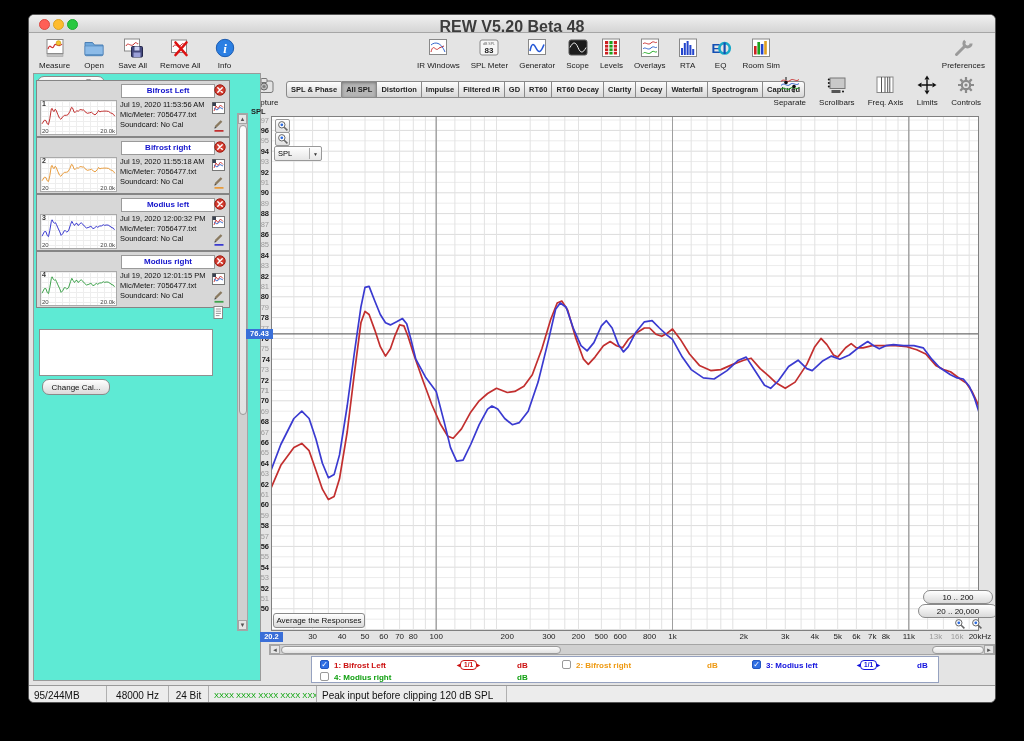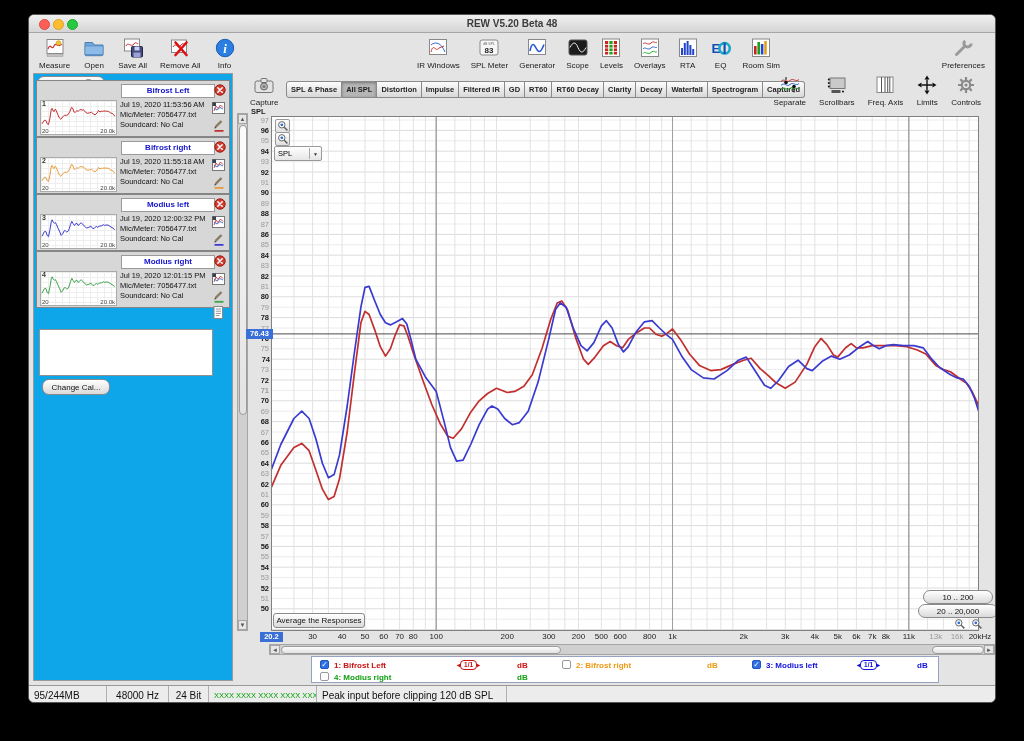--- a/index.html
+++ b/index.html
@@ -5,37 +5,37 @@
   html,body{margin:0;padding:0;}
   body{width:1024px;height:741px;background:#000;position:relative;overflow:hidden;
        font-family:"Liberation Sans",sans-serif;-webkit-font-smoothing:antialiased;}
   .window{position:absolute;left:28px;top:14px;width:968px;height:689px;background:#e4e4e4;
           border-radius:6px;overflow:hidden;border:1px solid #555;box-sizing:border-box;}
   .abs{position:absolute;}
   
   .titlebar{position:absolute;left:0;top:0;width:100%;height:18px;
             background:linear-gradient(#f0f0f0,#d5d5d5);border-bottom:1px solid #a6a6a6;box-sizing:border-box;}
   .tl{position:absolute;top:4px;width:9px;height:9px;border-radius:50%;}
-  .title{position:absolute;left:0;right:0;top:3px;text-align:center;font-size:10px;font-weight:bold;color:#3c3c3c;}
+  .title{position:absolute;left:0;right:0;top:3px;text-align:center;font-size:16px;font-weight:bold;color:#3c3c3c;}
   
   .tgroup{position:absolute;display:flex;align-items:flex-start;}
   .tbtn{display:flex;flex-direction:column;align-items:center;cursor:default;}
   .tbtn .ic{height:24px;display:flex;align-items:center;justify-content:center;}
   .tbtn .lb{font-size:8px;color:#1a1a1a;margin-top:1px;white-space:nowrap;}
   
   #tabs{position:absolute;left:257px;top:66px;display:flex;height:17px;}
   .tab{display:flex;align-items:center;padding:0 4px;font-size:7.5px;font-weight:bold;color:#222;
        border:1px solid #8a8a8a;border-left:none;background:linear-gradient(#fdfdfd,#d8d8d8);white-space:nowrap;}
   .tab:first-child{border-left:1px solid #8a8a8a;border-radius:3px 0 0 3px;}
   .tab:last-child{border-radius:0 3px 3px 0;}
   .tab.sel{background:#b5b5b5;box-shadow:inset 0 1px 3px rgba(0,0,0,.35);}
   .pill{border:1px solid #8a8a8a;border-radius:7px;background:linear-gradient(#ffffff,#dadada);
         font-size:8px;color:#111;display:flex;align-items:center;justify-content:center;white-space:nowrap;}
   
-  #sidebar{position:absolute;left:4px;top:58px;width:200px;height:608px;background:#0ea5e9;
+  #sidebar{position:absolute;left:4px;top:58px;width:228px;height:608px;background:#5eead4;
            border:1px solid #9a9a9a;box-sizing:border-box;}
   .card{position:absolute;left:2px;width:194px;height:57px;background:#d7d7d7;border:1px solid #858585;
         box-sizing:border-box;}
   .nf{position:absolute;left:84px;top:3px;width:92px;height:12px;background:#fff;border:1px solid #9a9a9a;
       color:#1414cc;font-size:8px;font-weight:bold;text-align:center;line-height:12px;overflow:hidden;}
   .th{position:absolute;left:3px;top:19px;width:75px;height:33px;background:#fff;border:1px solid #aaa;
       background-image:linear-gradient(#eee 1px,transparent 1px),linear-gradient(90deg,#eee 1px,transparent 1px);
       background-size:7px 5px;}
   .th .num{position:absolute;left:1px;top:-1px;font-size:7px;font-weight:bold;color:#333;}
   .th .xl{position:absolute;bottom:0;font-size:6px;color:#444;background:rgba(255,255,255,.6);}

